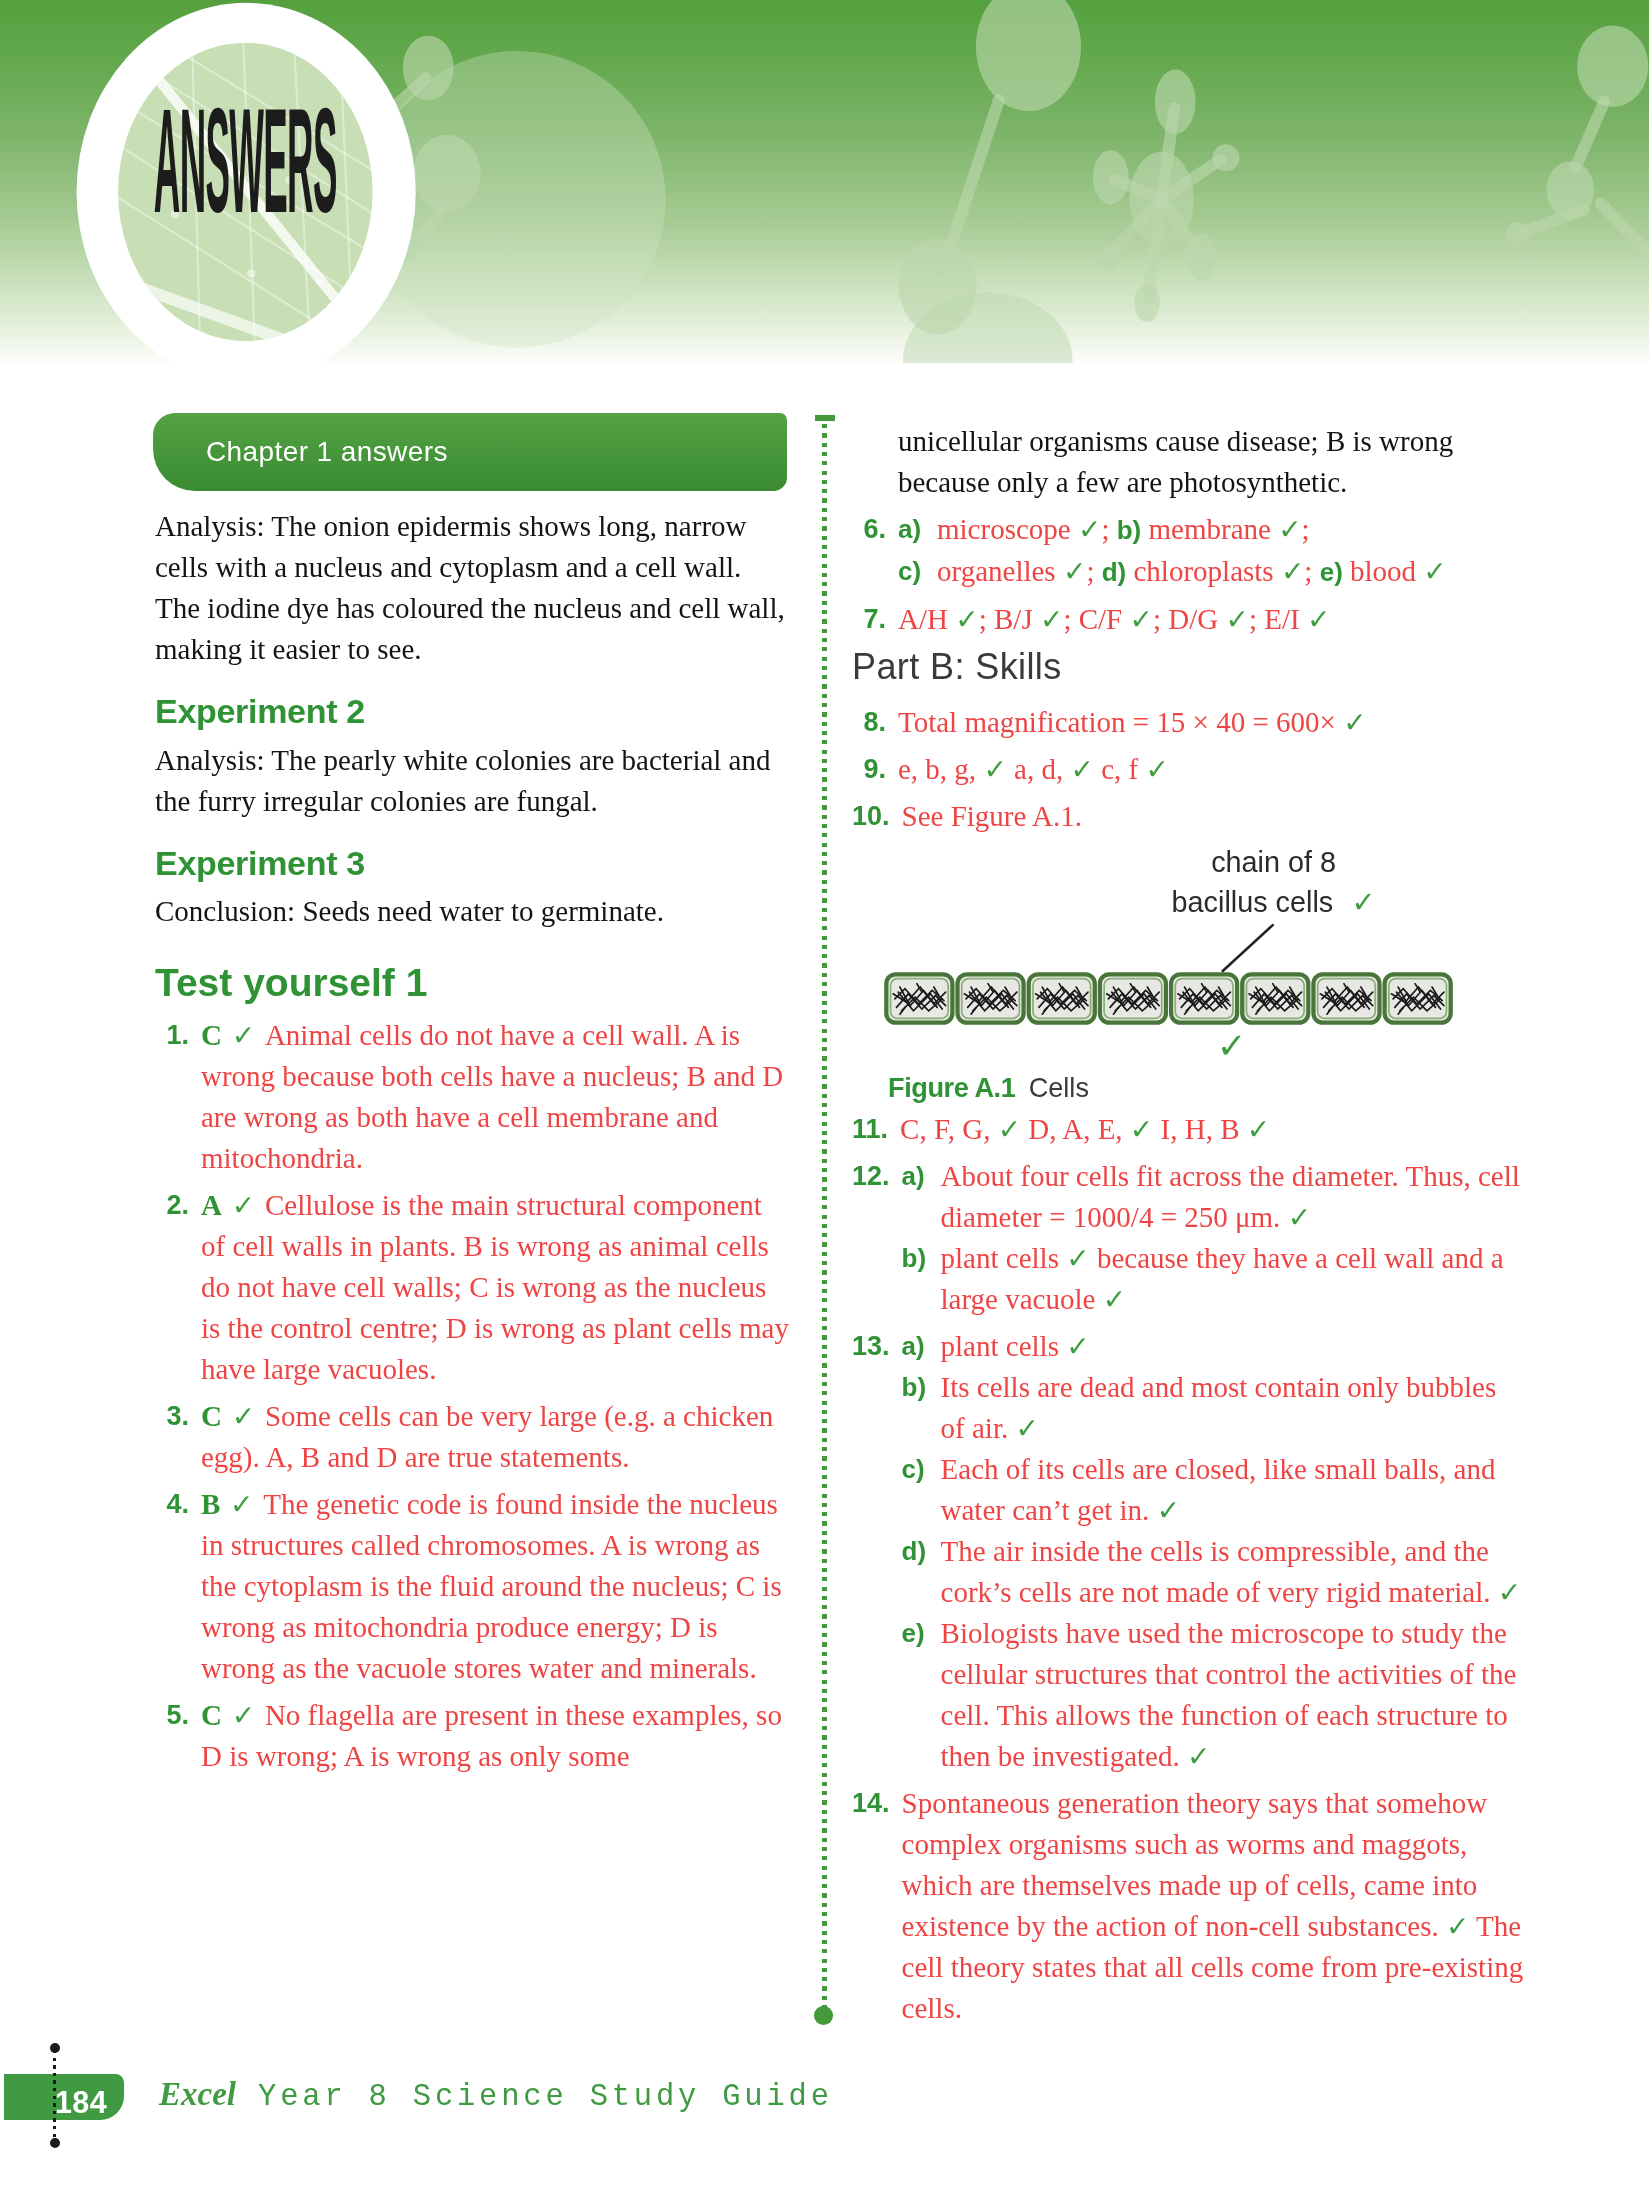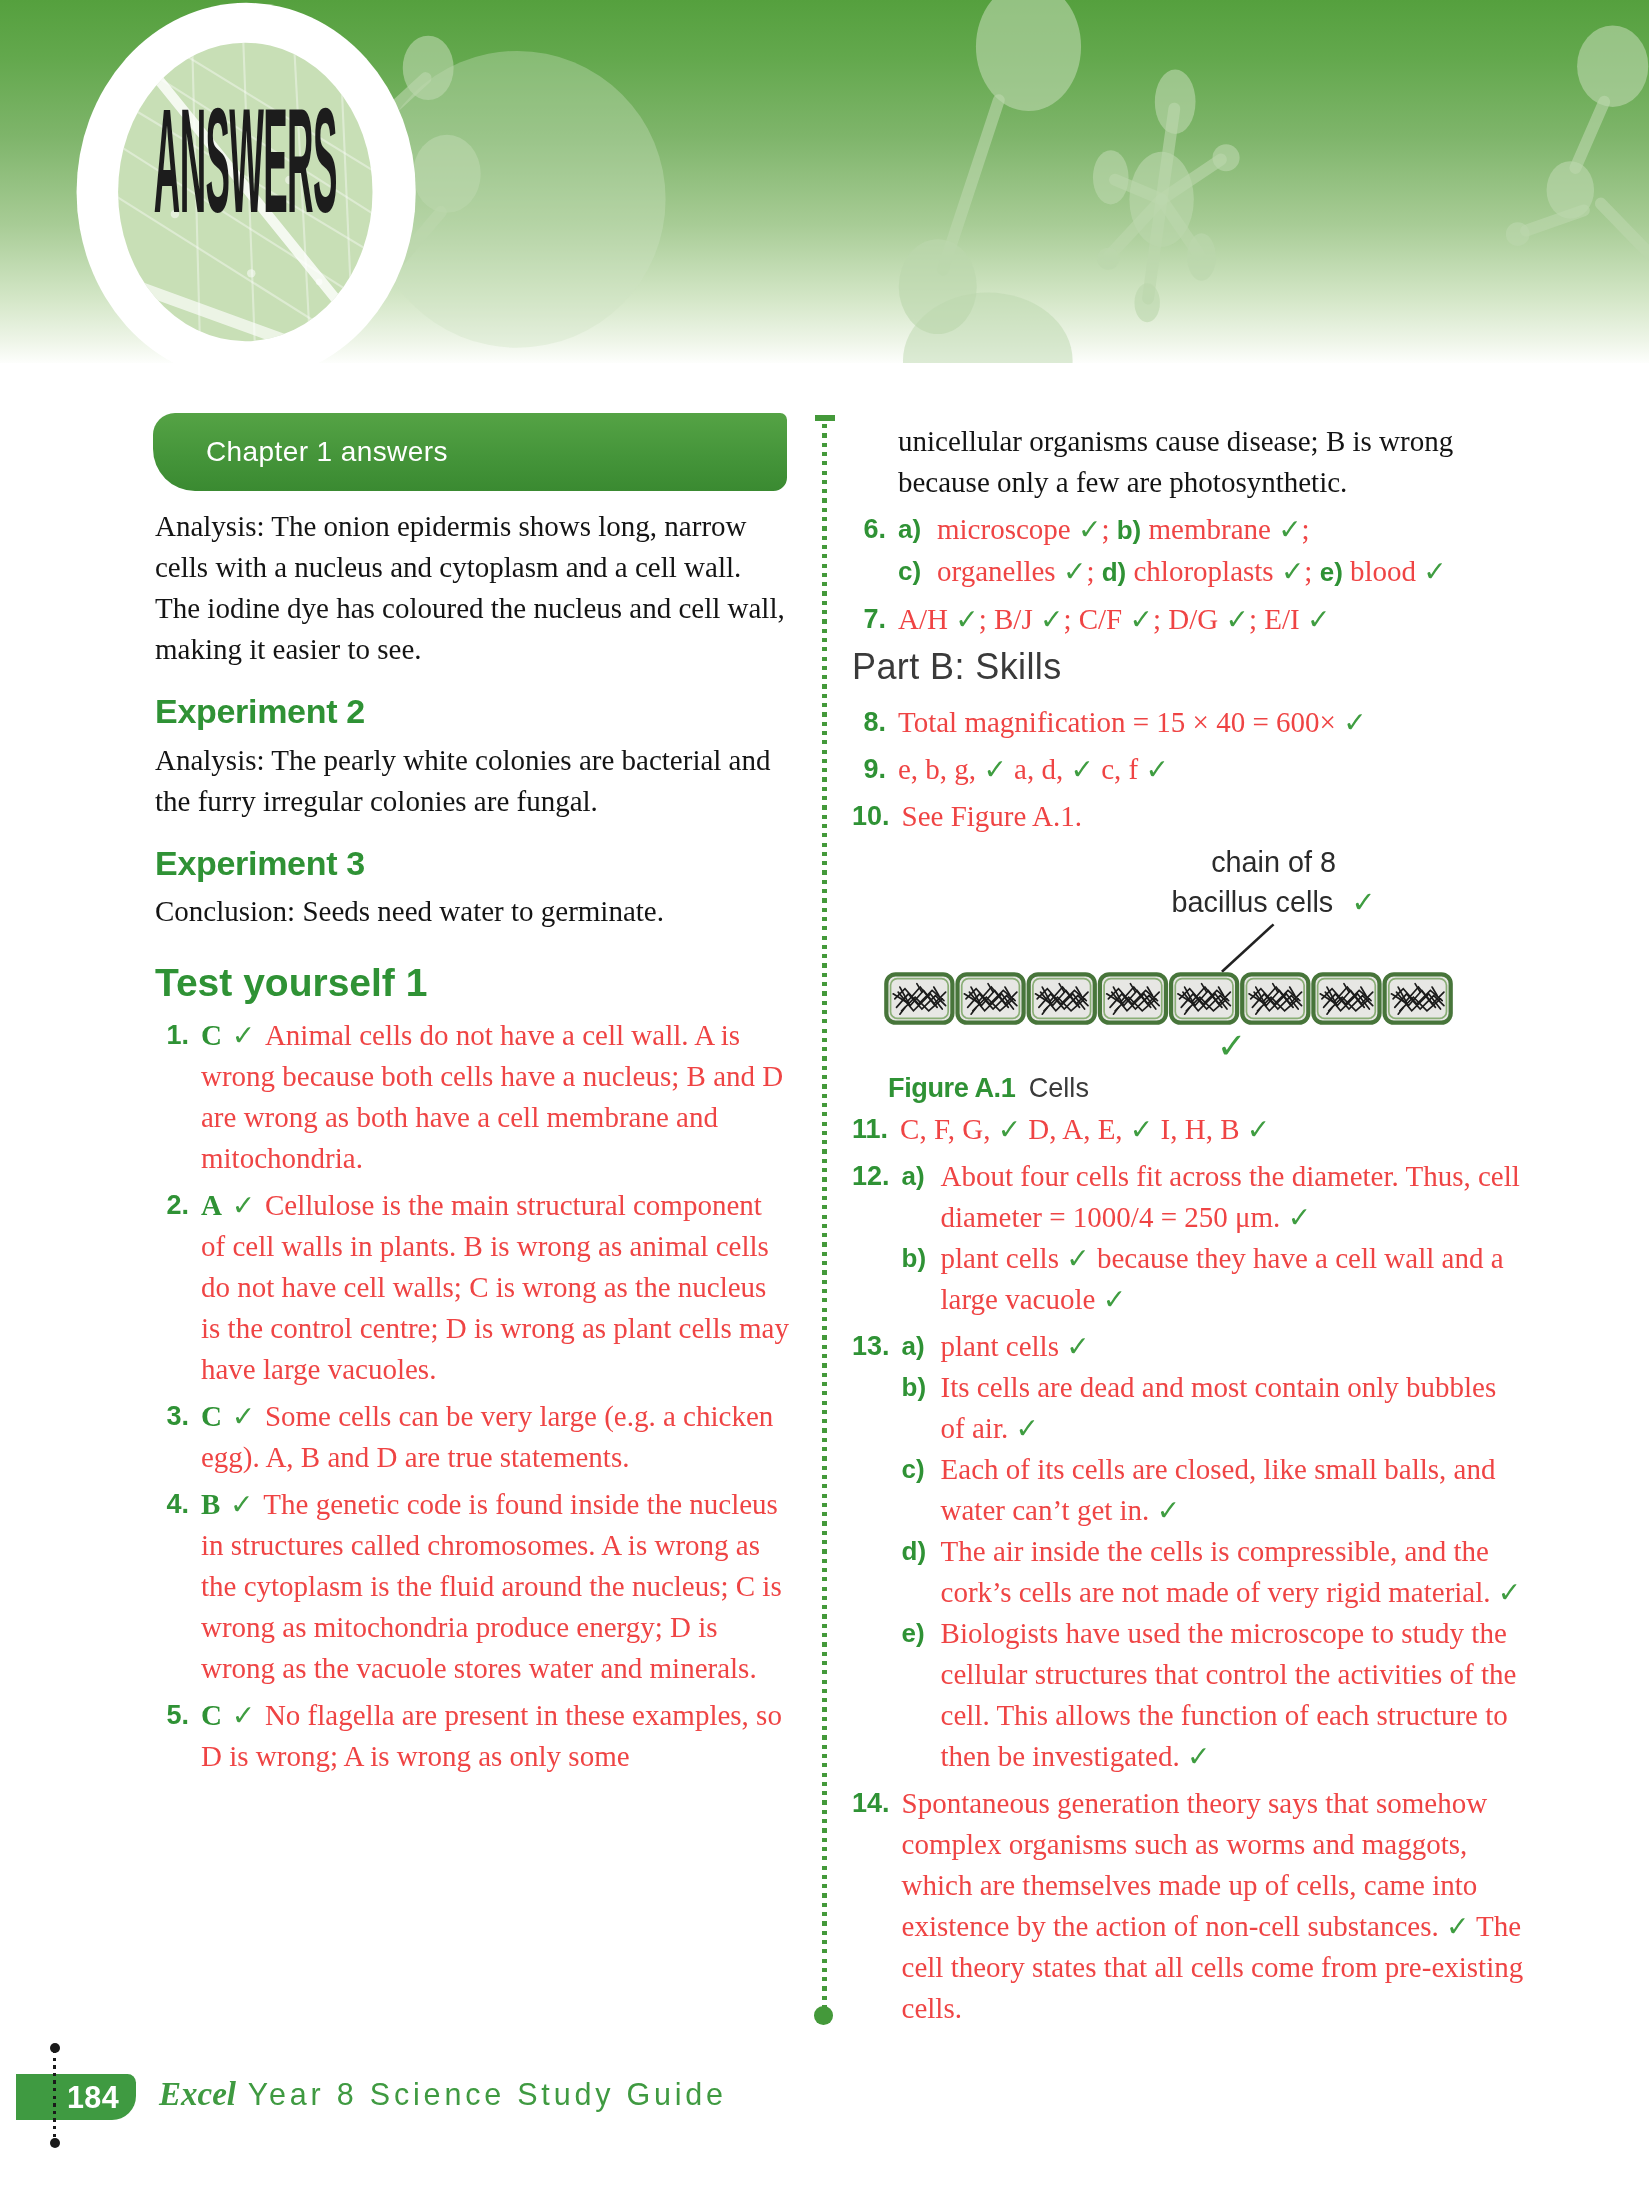--- a/index.html
+++ b/index.html
@@ -52,33 +52,33 @@
   
   .divider-dash{position:absolute;left:815px;top:415px;width:20.3px;height:6px;background:#44993a;}
   .divider-dots{position:absolute;left:822px;top:424px;width:5.1px;height:1584px;
       background:repeating-linear-gradient(to bottom,#44993a 0px,#44993a 4.2px,transparent 4.2px,transparent 9.3px);}
   .divider-enddot{position:absolute;left:814px;top:2006px;width:18.7px;height:18.7px;border-radius:50%;background:#44993a;}
 
   
   .figure-block{position:relative;width:672px;height:261px;margin:3.4px 0 5.1px 0;}
 
   
-  .footer-tab{position:absolute;left:16px;top:2074px;width:120px;height:46px;background:#3f9a41;
-      border-radius:0 8.5px 24px 0;display:flex;align-items:center;justify-content:center;}
+  .footer-tab{position:absolute;left:4px;top:2074px;width:120px;height:46px;background:#3f9a41;
+      border-radius:0 8.5px 24px 0;display:flex;align-items:flex-end;justify-content:center;}
   .footer-tab span{font-family:"Liberation Sans",sans-serif;font-weight:700;font-size:30.5px;color:#ffffff;
       padding-left:34px;letter-spacing:0.4px;}
   .footer-dotline{position:absolute;left:53px;top:2050px;width:3.4px;height:92px;
       background:repeating-linear-gradient(to bottom,#1a1a1a 0px,#1a1a1a 3.4px,transparent 3.4px,transparent 7.6px);}
   .footer-dot{position:absolute;width:10.2px;height:10.2px;border-radius:50%;background:#1a1a1a;left:50px;}
   .footer-dot.top{top:2043px;}
   .footer-dot.bottom{top:2138px;}
   .book-title{position:absolute;left:159px;top:2076px;white-space:nowrap;}
   .book-title .t-italic{font-family:"Liberation Serif",serif;font-style:italic;font-weight:700;
       color:#3f9a41;font-size:33px;}
-  .book-title .t-rest{font-family:Liberation Sans, sans-serif;color:#3f9a41;font-size:30.5px;
+  .book-title .t-rest{font-family:Liberation Mono, monospace;color:#3f9a41;font-size:30.5px;
       letter-spacing:3.8px;}
 </style>
 </head>
 <body>
 
 <div class="page">
 
   <div class="banner">
     <svg class="molecules" width="1650" height="363" viewBox="0 0 1946 428">
       <g fill="#bcd7ad" fill-opacity="0.55" stroke="none">

